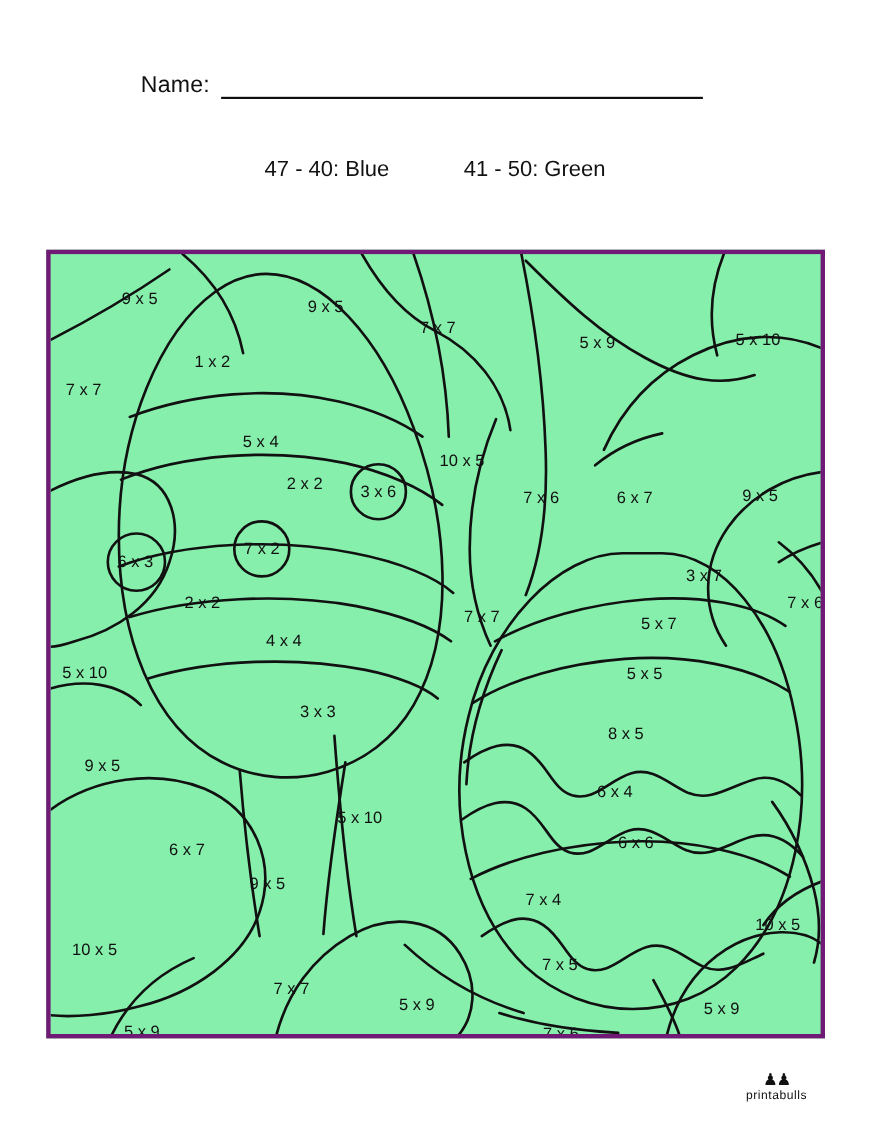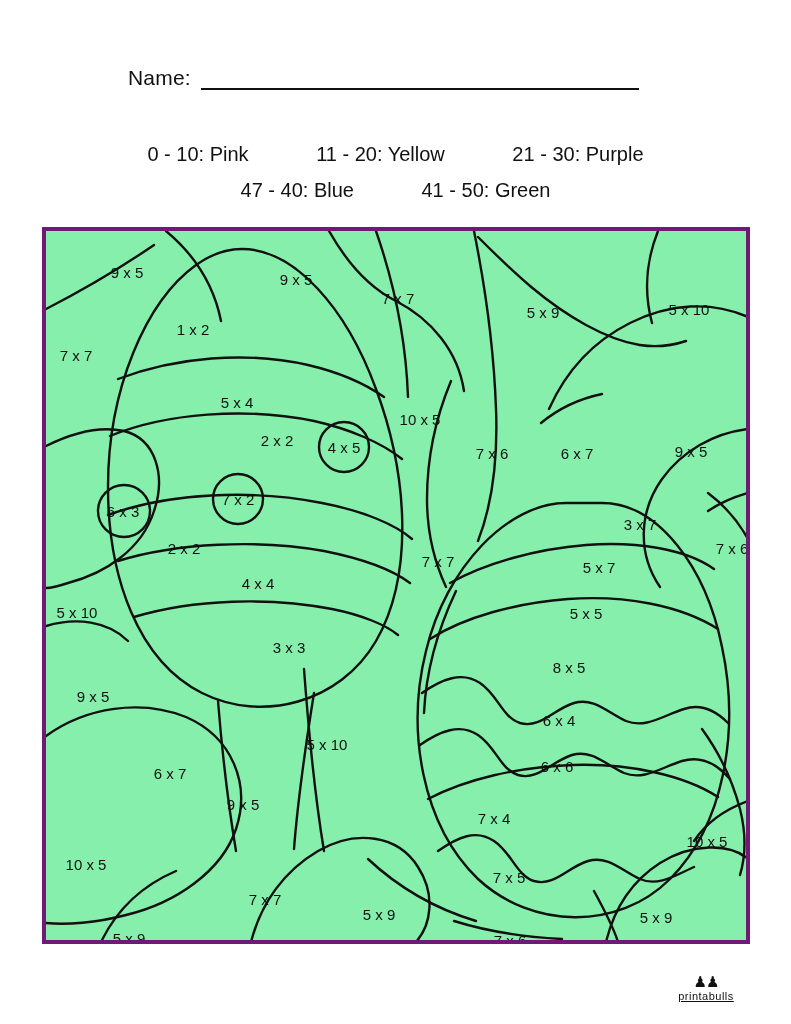--- a/index.html
+++ b/index.html
@@ -109,39 +109,33 @@
     font-size: 15px;
     line-height: 15px;
     letter-spacing: -1px;
     color: #111111;
   }
   .logo-text {
     font-size: 11px;
     letter-spacing: 0.5px;
     color: #111111;
     margin-top: 1px;
-    text-decoration: underline;
   }
 </style>
 </head>
 <body>
 
 <div class="page">
 
   <div class="name-row">
     <span class="name-label">Name:</span>
     <span class="name-rule"></span>
   </div>
 
   <div class="legend">
-    <div class="legend-line first">
-      <span class="legend-item">0 - 10: Pink</span>
-      <span class="legend-item">11 - 20: Yellow</span>
-      <span class="legend-item">21 - 30: Purple</span>
-    </div>
     <div class="legend-line second">
       <span class="legend-item">47 - 40: Blue</span>
       <span class="legend-item">41 - 50: Green</span>
     </div>
   </div>
 
   <div class="puzzle">
     <svg width="702" height="711" viewBox="0 0 702 711">
 
       <path d="M0 78 C 35 60, 70 40, 108 14"></path>
@@ -196,40 +190,40 @@
   <div class="cell-label" style="left: 81px; top: 41px;">9 x 5</div>
       <div class="cell-label" style="left: 250px; top: 48px;">9 x 5</div>
       <div class="cell-label" style="left: 352px; top: 67px;">7 x 7</div>
       <div class="cell-label" style="left: 497px; top: 81px;">5 x 9</div>
       <div class="cell-label" style="left: 643px; top: 78px;">5 x 10</div>
       <div class="cell-label" style="left: 147px; top: 98px;">1 x 2</div>
       <div class="cell-label" style="left: 30px; top: 124px;">7 x 7</div>
       <div class="cell-label" style="left: 163px; top: 171px; margin-left: 28px;">5 x 4</div>
       <div class="cell-label" style="left: 374px; top: 188px;">10 x 5</div>
       <div class="cell-label" style="left: 231px; top: 209px;">2 x 2</div>
-      <div class="cell-label" style="left: 298px; top: 216px;">4 x 5</div>
+      <div class="cell-label" style="left: 298px; top: 216px;">3 x 6</div>
       <div class="cell-label" style="left: 446px; top: 222px;">7 x 6</div>
       <div class="cell-label" style="left: 531px; top: 222px;">6 x 7</div>
       <div class="cell-label" style="left: 645px; top: 220px;">9 x 5</div>
       <div class="cell-label" style="left: 77px; top: 280px;">6 x 3</div>
       <div class="cell-label" style="left: 192px; top: 268px;">7 x 2</div>
       <div class="cell-label" style="left: 577px; top: 293px; margin-left: 17px;">3 x 7</div>
       <div class="cell-label" style="left: 686px; top: 317px;">7 x 6</div>
       <div class="cell-label" style="left: 138px; top: 317px;">2 x 2</div>
       <div class="cell-label" style="left: 553px; top: 336px;">5 x 7</div>
       <div class="cell-label" style="left: 392px; top: 330px;">7 x 7</div>
       <div class="cell-label" style="left: 212px; top: 352px;">4 x 4</div>
       <div class="cell-label" style="left: 540px; top: 382px;">5 x 5</div>
       <div class="cell-label" style="left: 31px; top: 381px;">5 x 10</div>
       <div class="cell-label" style="left: 243px; top: 416px;">3 x 3</div>
       <div class="cell-label" style="left: 523px; top: 436px;">8 x 5</div>
       <div class="cell-label" style="left: 47px; top: 465px;">9 x 5</div>
       <div class="cell-label" style="left: 513px; top: 489px;">6 x 4</div>
       <div class="cell-label" style="left: 281px; top: 513px;">5 x 10</div>
-      <div class="cell-label" style="left: 511px; top: 535px; text-align: right;">6 x 6</div>
+      <div class="cell-label" style="left: 532px; top: 535px; text-align: right;">6 x 6</div>
       <div class="cell-label" style="left: 124px; top: 542px;">6 x 7</div>
       <div class="cell-label" style="left: 197px; top: 573px;">9 x 5</div>
       <div class="cell-label" style="left: 448px; top: 587px; text-align: right;">7 x 4</div>
       <div class="cell-label" style="left: 661px; top: 610px;">10 x 5</div>
       <div class="cell-label" style="left: 40px; top: 633px;">10 x 5</div>
       <div class="cell-label" style="left: 427px; top: 646px; margin-left: 36px;">7 x 5</div>
       <div class="cell-label" style="left: 219px; top: 668px;">7 x 7</div>
       <div class="cell-label" style="left: 333px; top: 683px;">5 x 9</div>
       <div class="cell-label" style="left: 610px; top: 686px;">5 x 9</div>
       <div class="cell-label" style="left: 83px; top: 707px;">5 x 9</div>

